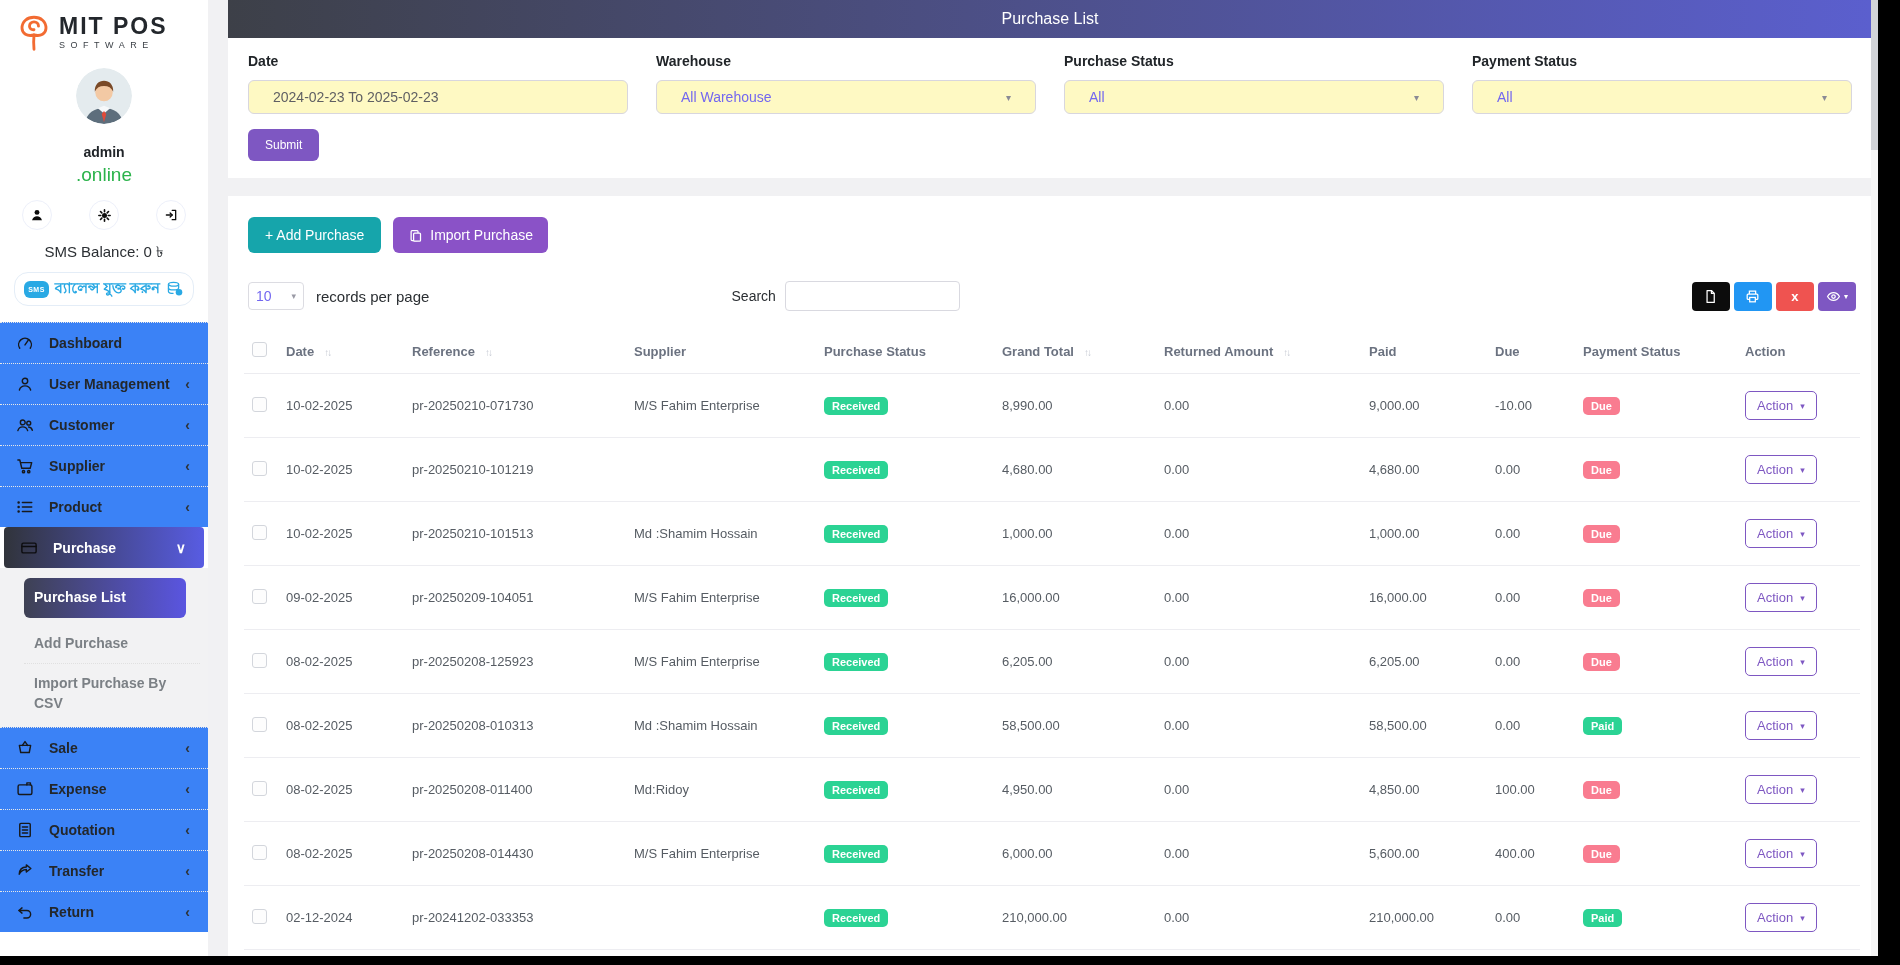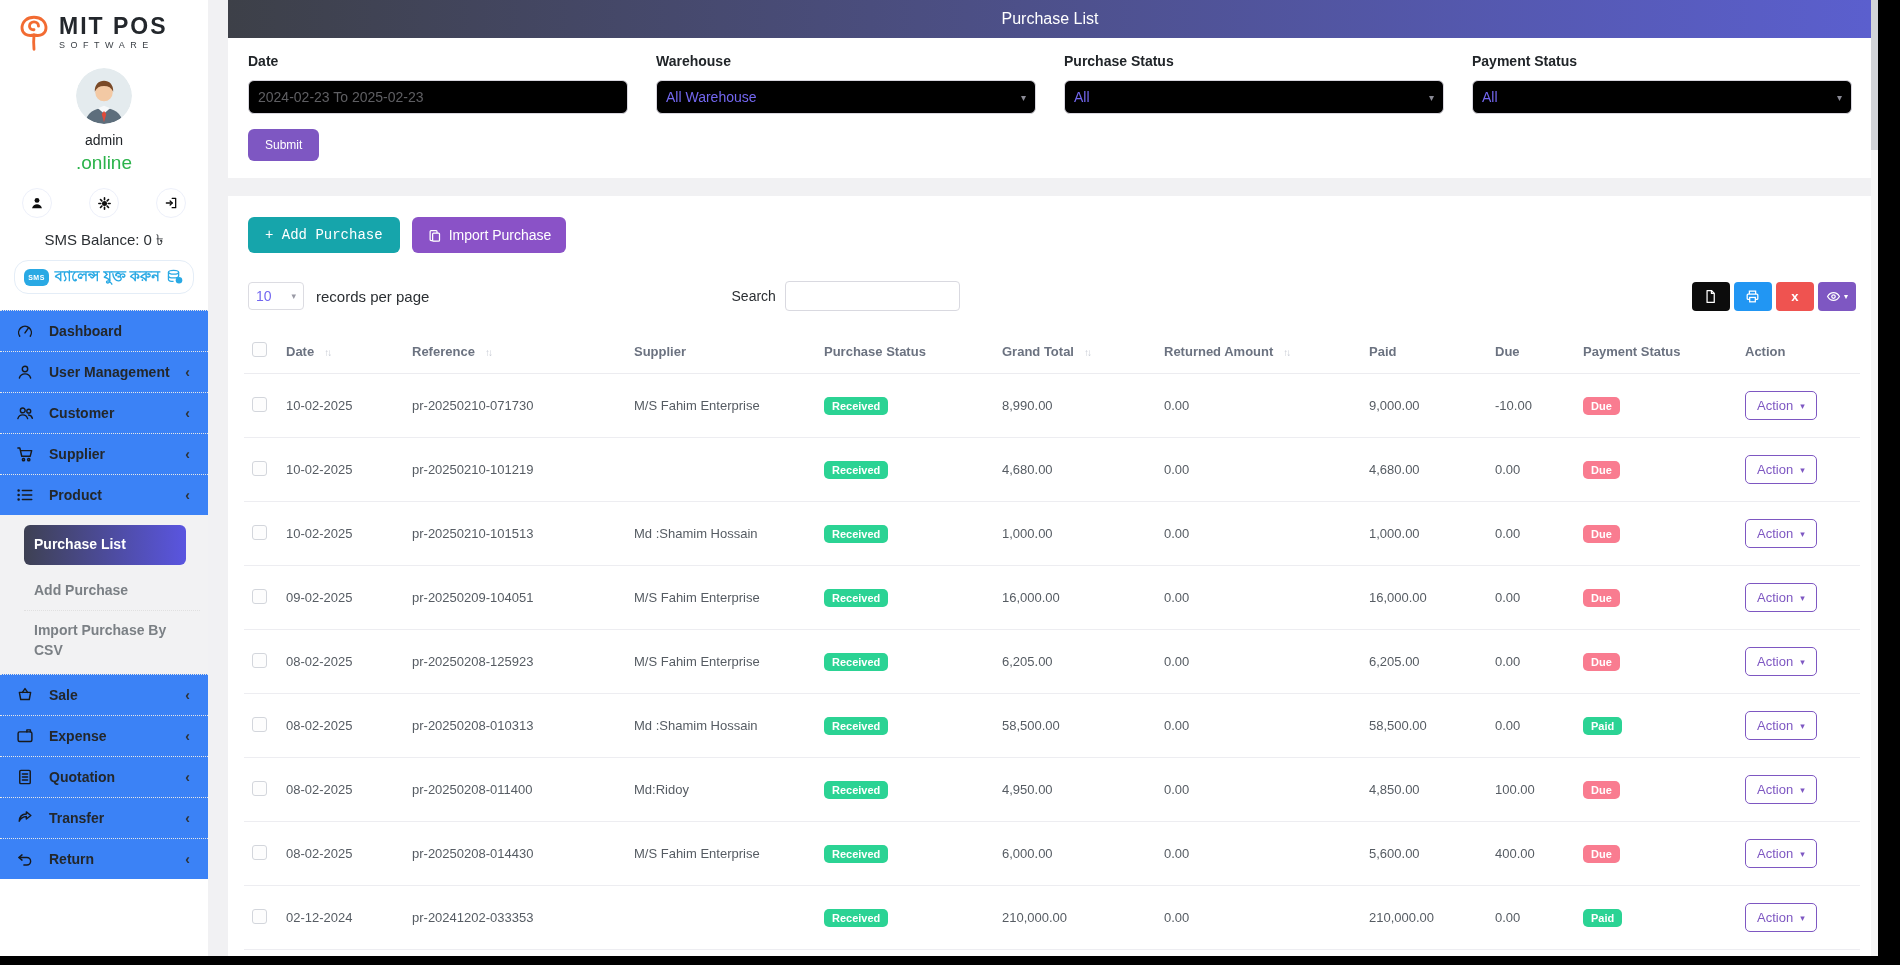--- a/index.html
+++ b/index.html
@@ -7,21 +7,21 @@
   .frame { position:relative; width:1878px; height:956px; background:#f1f1f3; display:flex; overflow:hidden; }
 
   
   .sidebar { width:208px; background:#fff; flex-shrink:0; height:100%; overflow:hidden; }
   .logo-row { display:flex; align-items:center; gap:7px; padding:12px 10px 8px 16px; }
   .brand-text { line-height:1; }
   .brand-name { font-size:23px; font-weight:700; letter-spacing:2px; color:#23272c; }
   .brand-sub { font-size:9px; letter-spacing:5.5px; color:#3a3f45; margin-top:3px; }
   .profile { text-align:center; }
   .avatar { width:56px; height:56px; border-radius:50%; margin:8px auto 0; display:block; }
-  .uname { font-weight:400; font-size:14px; color:#212529; margin-top:8px; }
+  .uname { font-weight:700; font-size:14px; color:#212529; margin-top:20px; }
   .udomain { color:#2bb34b; font-size:19px; margin-top:4px; }
   .circle-btns { display:flex; justify-content:space-between; padding:14px 22px 0; }
   .cbtn { width:30px; height:30px; border-radius:50%; border:1px solid #edf0fa; background:#fff; display:flex; align-items:center; justify-content:center; color:#0d0d0d; cursor:pointer; }
   .sms-balance { text-align:center; font-size:15px; color:#2b2f33; margin-top:10px; }
   .sms-btn { margin:7px auto 0; display:flex; align-items:center; gap:6px; border:1px solid #e4edf7; border-radius:14px; padding:4px 9px; width:fit-content; color:#29a9e4; font-weight:700; font-size:14.5px; cursor:pointer; background:#fff; }
   .sms-badge { background:#29a9e4; color:#fff; border-radius:6px; font-size:7px; font-weight:700; padding:5px 4px; letter-spacing:.5px; }
   .menu { margin-top:16px; }
   .menu-item { display:flex; align-items:center; gap:15px; padding:11px 16px; border-top:1px dotted #e7e7e7; cursor:pointer; background:#3b82f6; }
   .menu-item .mi-icon { width:18px; height:18px; color:#17191c; flex-shrink:0; display:flex; }
   .menu-item .mi-icon svg { width:18px; height:18px; }
@@ -37,28 +37,28 @@
 
   
   .main { flex:1; display:flex; flex-direction:column; padding:0 6px 0 20px; min-width:0; }
   .page-header { height:38px; background:linear-gradient(90deg,#3d4048 0%,#4c4f85 45%,#5b5fce 100%); display:flex; align-items:center; justify-content:center; }
   .page-title { color:#fff; font-size:16px; }
 
   .filter-card { background:#fff; padding:15px 20px 17px; margin-bottom:18px; }
   .filter-row { display:flex; gap:28px; }
   .filter-field { flex:1; }
   .f-label { font-size:14px; font-weight:700; color:#212529; display:block; margin-bottom:11px; }
-  .f-input, .f-select { width:100%; height:34px; border:1px solid #d8d6de; border-radius:6px; padding:0 9px; font-size:14px; color:#5f5f63; background:#000000; display:flex; align-items:center; }
+  .f-input, .f-select { width:100%; height:34px; border:1px solid #d8d6de; border-radius:6px; padding:0 24px; font-size:14px; color:#5f5f63; background:#fef9c3; display:flex; align-items:center; }
   .f-select { color:#7367f0; justify-content:space-between; cursor:pointer;gap:15px; }
   .f-select .caret { color:#8a8a95; font-size:10px; }
   .submit-btn { margin-top:15px; background:#7e57c2; color:#fff; border:none; border-radius:6px; padding:9px 17px; font-size:12px; cursor:pointer; }
 
   .card2 { background:#fff; padding:13px 16px 0; flex:1; display:flex; flex-direction:column; overflow:hidden; }
   .btn-row { display:flex; gap:12px; margin:8px 0 0 4px; }
-  .btn-add { background:#16a5ab; color:#fff; border:none; border-radius:6px; padding:10px 17px; font-size:14px; cursor:pointer;font-family:Liberation Mono, monospace; }
+  .btn-add { background:#16a5ab; color:#fff; border:none; border-radius:6px; padding:10px 17px; font-size:14px; cursor:pointer; }
   .btn-import { background:#8a52c7; color:#fff; border:none; border-radius:6px; padding:10px 15px; font-size:14px; cursor:pointer; display:flex; align-items:center; gap:7px; }
   .btn-import svg { width:15px; height:15px; }
 
   .controls-row { display:flex; align-items:center; justify-content:space-between; margin-top:28px; }
   .rpp { display:flex; align-items:center; gap:12px; margin-left:4px; }
   .rpp-select { width:56px; height:28px; border:1px solid #dcdce2; border-radius:4px; display:flex; align-items:center; justify-content:space-between; padding:0 7px; color:#7367f0; font-size:14px; cursor:pointer; background:#fff; }
   .rpp-select .caret { color:#9a9aa5; font-size:9px; }
   .rpp-label { font-size:15px; color:#2b2f33; }
   .search-group { display:flex; align-items:center; gap:9px; margin-right:430px; }
   .search-label { font-size:14px; color:#2b2f33; }
@@ -205,20 +205,30 @@
         </div>
         <div class="menu-item">
           <span class="mi-icon">
             <svg viewBox="0 0 24 24" fill="none" stroke="currentColor" stroke-width="1.9" stroke-linecap="round" stroke-linejoin="round">
               <path d="M8.5 6h12.5M8.5 12h12.5M8.5 18h12.5"></path>
               <path d="M3.5 6h.01M3.5 12h.01M3.5 18h.01" stroke-width="3.4"></path>
             </svg>
           </span>
           <span class="mi-label">Product</span>
           <span class="mi-chev">‹</span>
+        </div>
+        <div class="menu-item active">
+          <span class="mi-icon">
+            <svg viewBox="0 0 24 24" fill="none" stroke="currentColor" stroke-width="1.9" stroke-linecap="round" stroke-linejoin="round">
+              <rect x="2.5" y="5.5" width="19" height="13" rx="2"></rect>
+              <path d="M2.5 10h19"></path>
+            </svg>
+          </span>
+          <span class="mi-label">Purchase</span>
+          <span class="mi-chev">∨</span>
         </div>
         <div class="submenu">
           <div class="sub-item active">Purchase List</div>
           <div class="sub-item">Add Purchase</div>
           <div class="sub-item">Import Purchase By CSV</div>
         </div>
         <div class="menu-item">
           <span class="mi-icon">
             <svg viewBox="0 0 24 24" fill="none" stroke="currentColor" stroke-width="1.9" stroke-linecap="round" stroke-linejoin="round">
               <path d="M4.5 8.5h15l-1.8 9.5H6.3z"></path>

